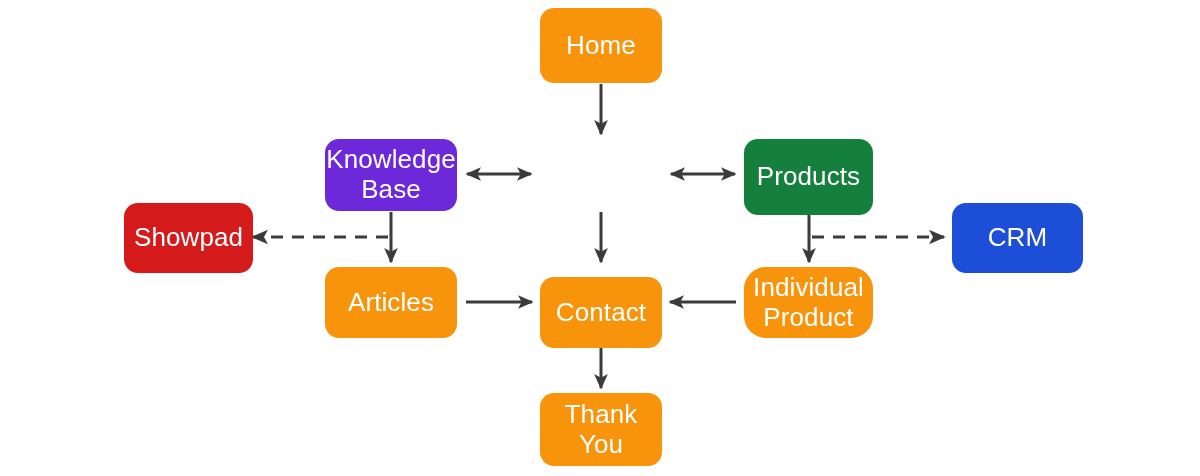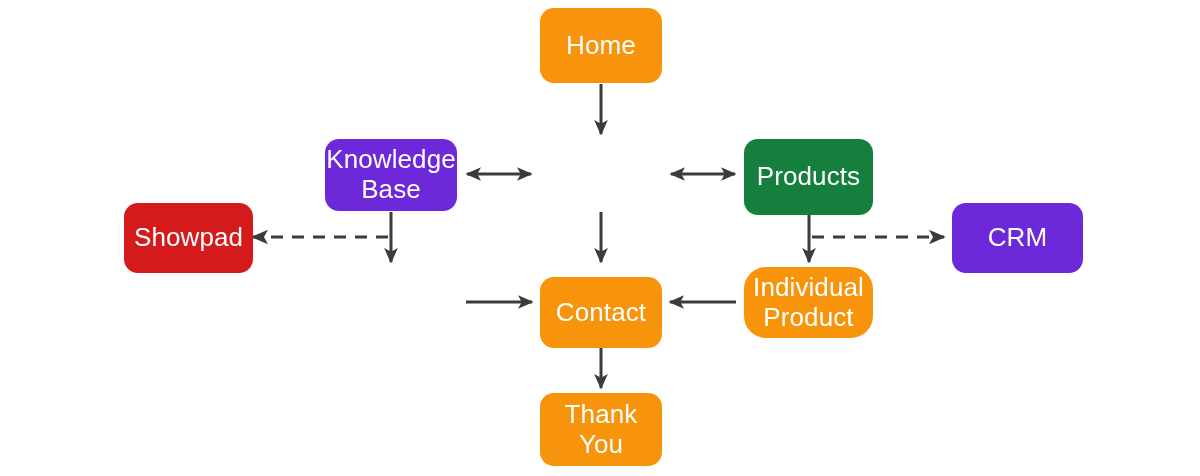--- a/index.html
+++ b/index.html
@@ -95,24 +95,27 @@
 
 
   <div class="node" style="left:744px; top:139px; width:129px; height:76px; background:#15803d;">
     <span class="node-label">Products</span>
   </div>
 
   <div class="node" style="left:116px; top:203px; width:129px; height:70px; background:#D41A1A;margin-left:8px;">
     <span class="node-label">Showpad</span>
   </div>
 
-  <div class="node" style="left:952px; top:203px; width:131px; height:70px; background:#6d28d9;">
+  <div class="node" style="left:952px; top:203px; width:131px; height:70px; background:#1d4ed8;">
     <span class="node-label">CRM</span>
   </div>
 
+  <div class="node" style="left:325px; top:267px; width:132px; height:71px; background:#F8940C;">
+    <span class="node-label">Articles</span>
+  </div>
 
   <div class="node" style="left:540px; top:267px; width:122px; height:71px; background:#F8940C;margin-top:10px;">
     <span class="node-label">Contact</span>
   </div>
 
   <div class="node" style="left:744px; top:267px; width:129px; height:71px; background:#F8940C;border-radius:22px;">
     <span class="node-label">Individual
 Product</span>
   </div>
 

